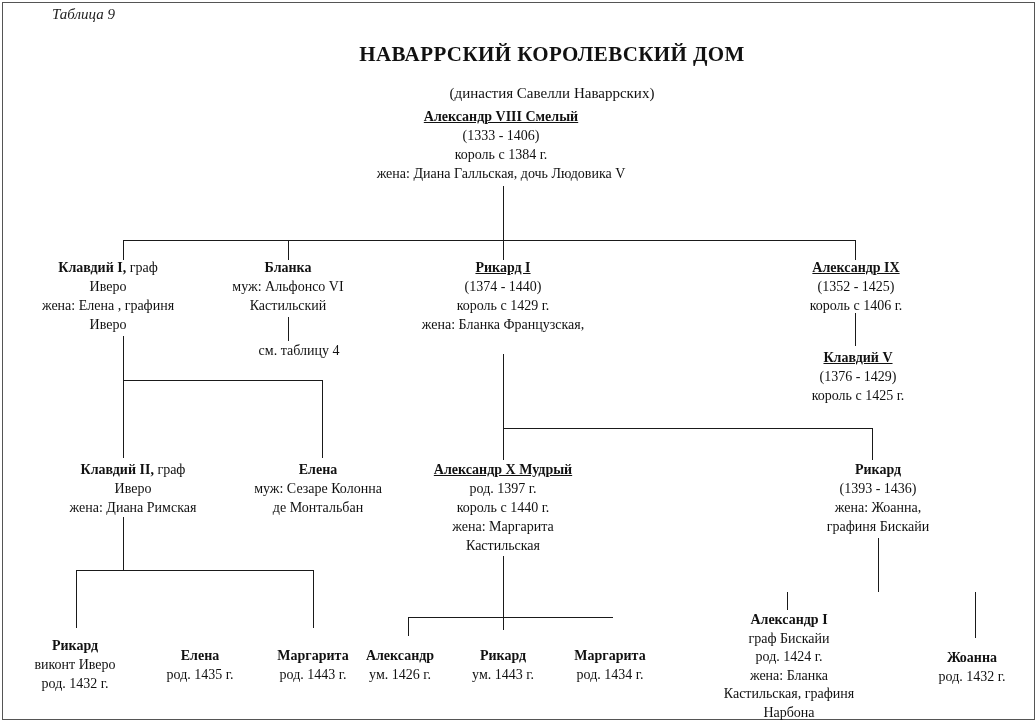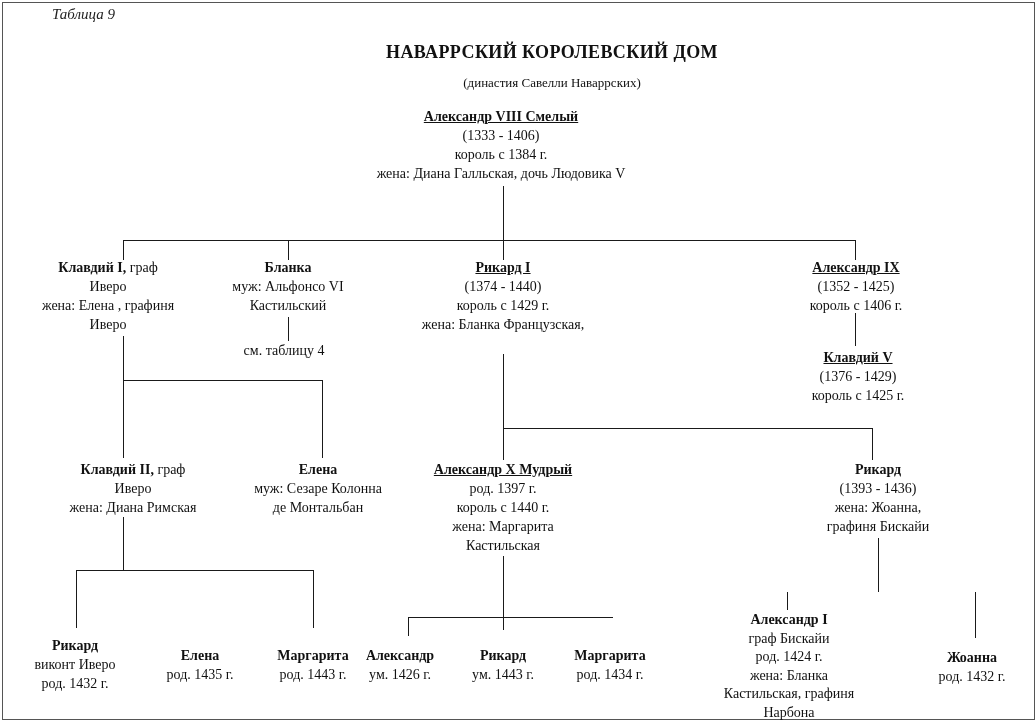--- a/index.html
+++ b/index.html
@@ -1,21 +1,21 @@
 <!DOCTYPE html>
 <html><head>
 <meta charset="utf-8">
 <style>
   html,body{margin:0;padding:0;background:#ffffff;}
   body{width:1036px;height:723px;position:relative;font-family:"Liberation Serif","DejaVu Serif",serif;color:#111;}
   .page{position:absolute;left:2px;top:2px;width:1031px;height:716px;border:1px solid #555;background:#fff;}
   .tbl-label{position:absolute;left:52px;top:6px;font-style:italic;font-size:15px;color:#222;}
   .title-wrap{position:absolute;left:552px;top:42px;transform:translateX(-50%);text-align:center;white-space:nowrap;}
-  .title{font-weight:bold;font-size:18px;letter-spacing:.4px;}
-  .subtitle{font-size:13px;margin-top:12px;}
+  .title{font-weight:bold;font-size:21px;letter-spacing:.4px;}
+  .subtitle{font-size:15px;margin-top:18px;}
   .node{position:absolute;transform:translateX(-50%);text-align:center;white-space:nowrap;font-size:14px;line-height:19px;}
   .nm .b{font-weight:bold;}
   .nm.u .b{text-decoration:underline;}
   .note{position:absolute;transform:translateX(-50%);font-size:14px;white-space:nowrap;}
   .cl{position:absolute;background:#1a1a1a;}
   .v{width:1px;}
   .h{height:1px;}
   
   .n-alex8{left:501px;top:107px;}
   .n-klav1{left:108px;top:258px;}
@@ -28,21 +28,21 @@
   .n-alex10{left:503px;top:460px;}
   .n-rikard3{left:878px;top:460px;}
   .n-rikard4{left:75px;top:636px;}
   .n-elena4{left:200px;top:646px;}
   .n-marg1443{left:313px;top:646px;}
   .n-alex4{left:400px;top:646px;}
   .n-rikard4b{left:503px;top:646px;}
   .n-marg1434{left:610px;top:646px;}
   .n-alex1{left:789px;top:611px;line-height:18.5px;}
   .n-zhoanna{left:972px;top:648px;}
-  .note-t4{left:284px;top:343px;}
+  .note-t4{left:299px;top:343px;}
 </style>
 </head>
 <body>
 
 <div class="page"></div>
 
 <div class="tbl-label">Таблица 9</div>
 
 <div class="title-wrap">
   <div class="title">НАВАРРСКИЙ КОРОЛЕВСКИЙ ДОМ</div>

